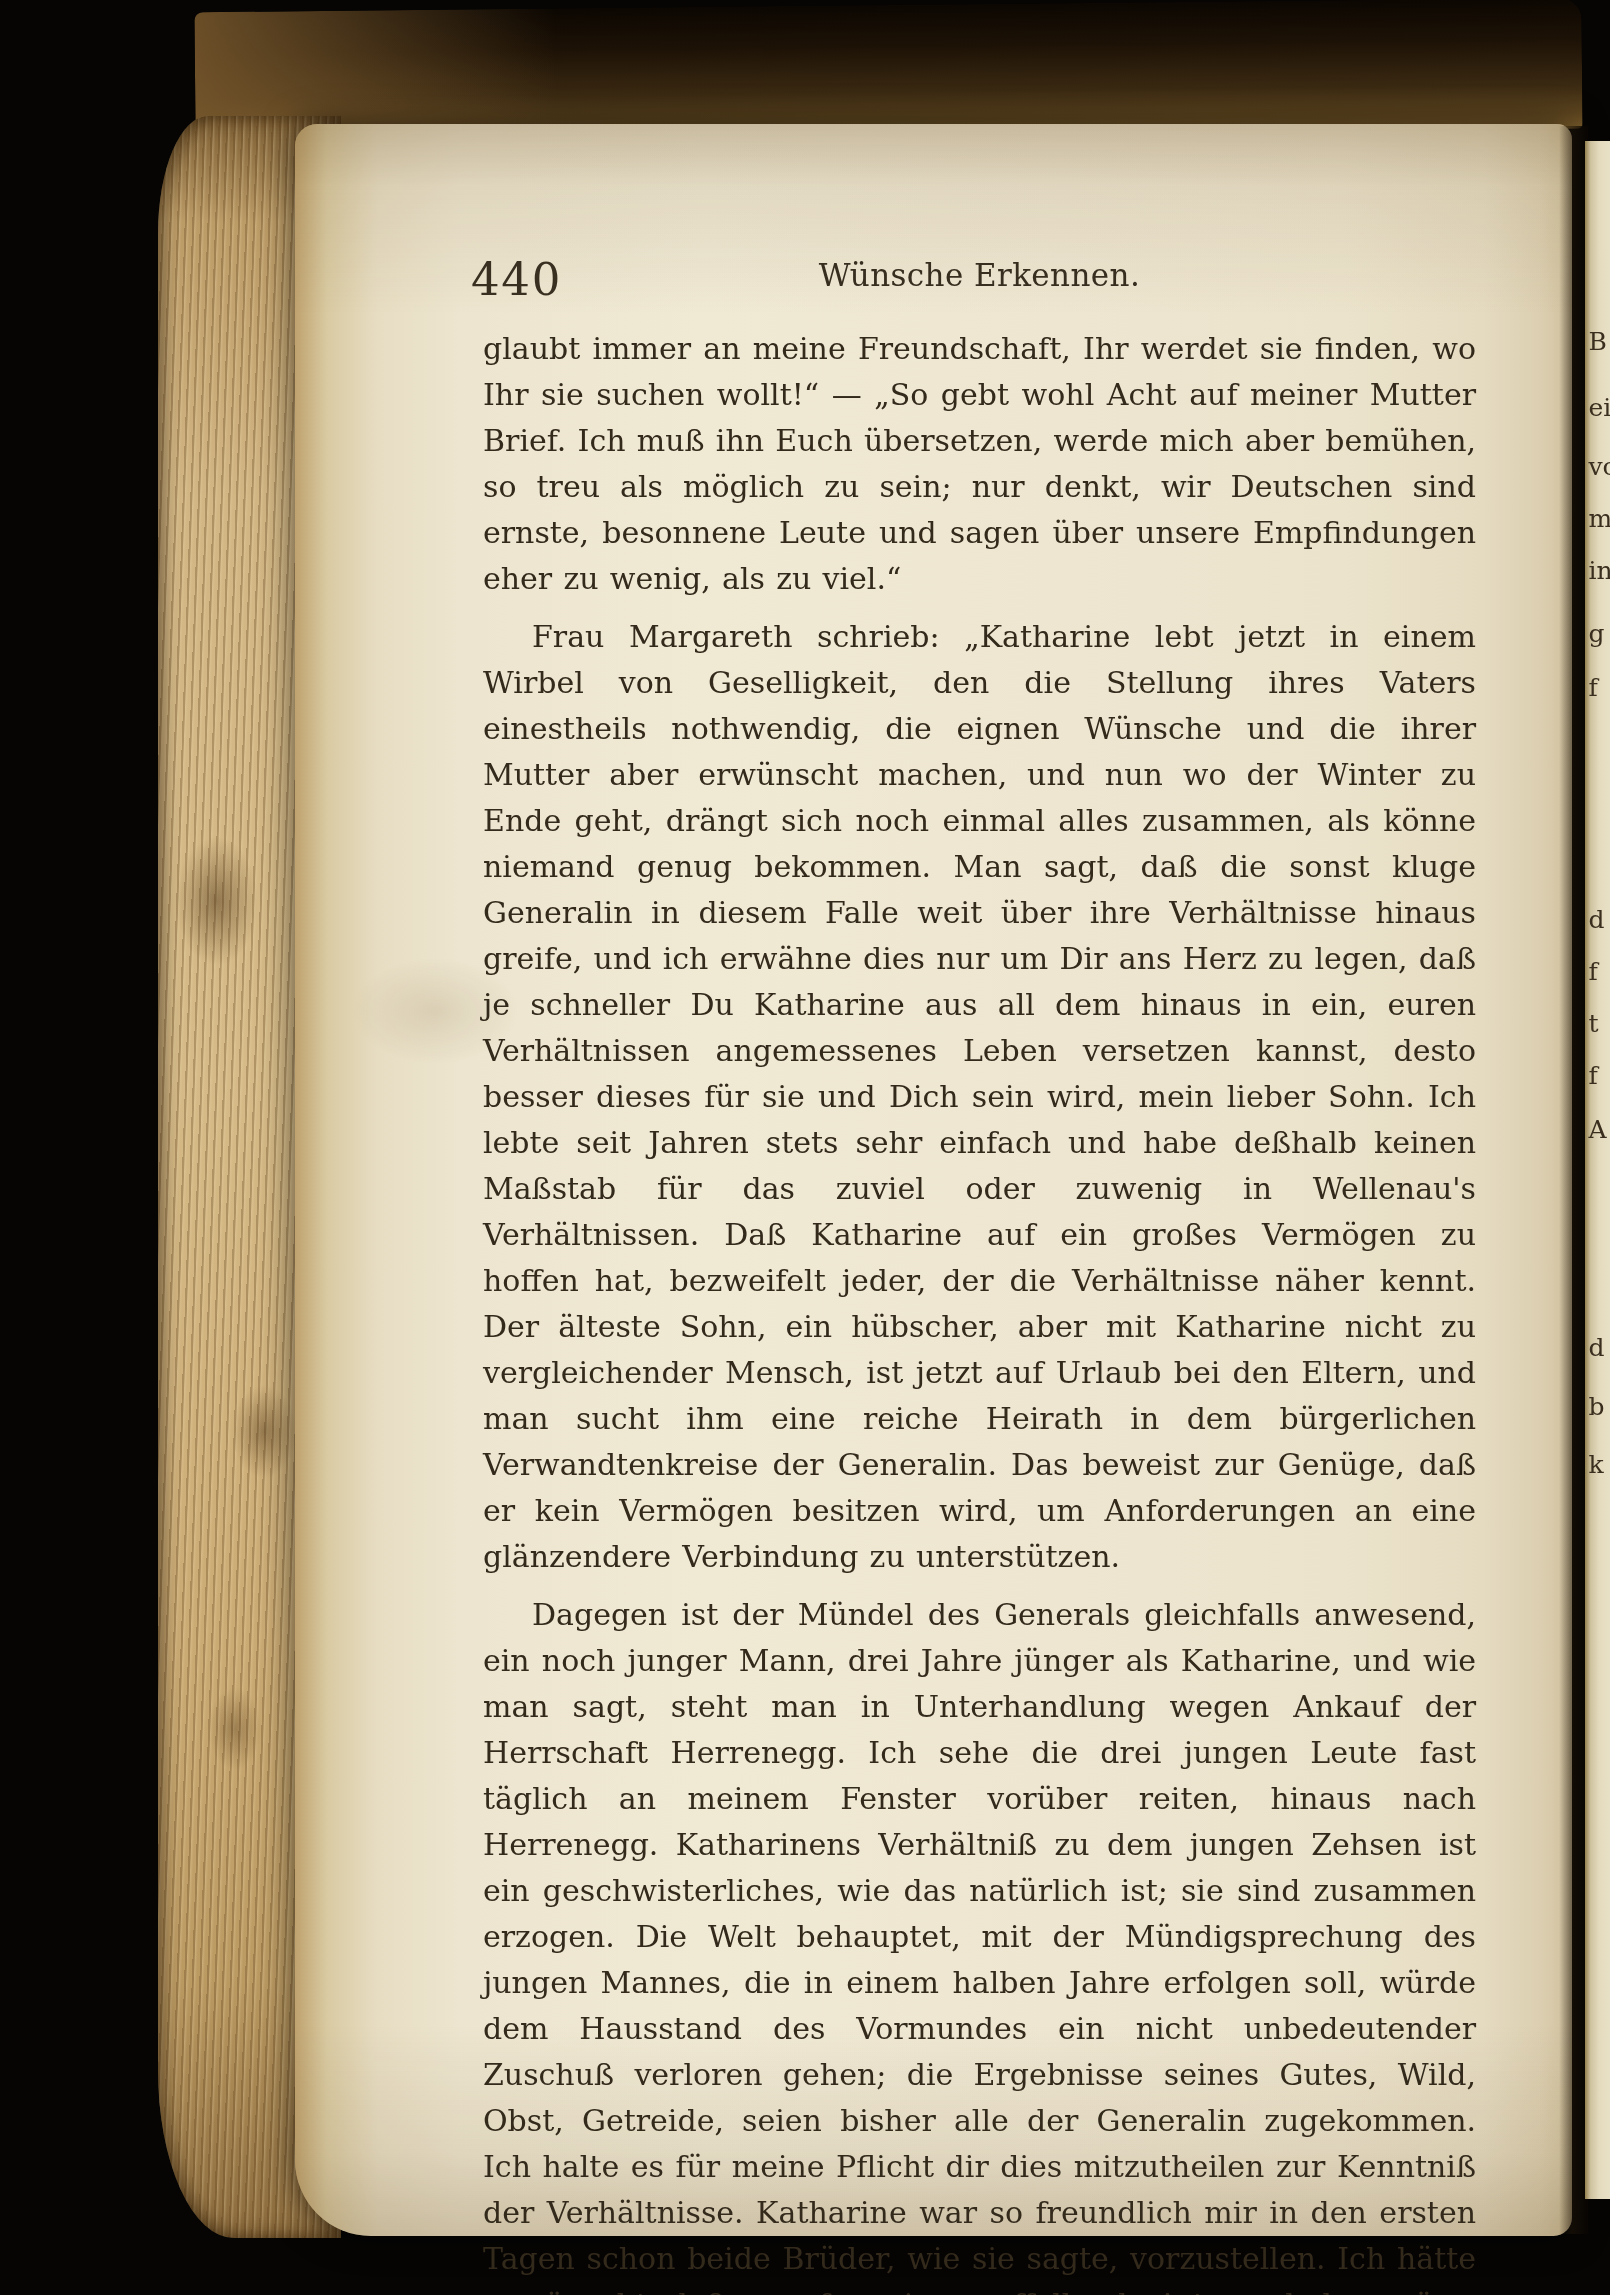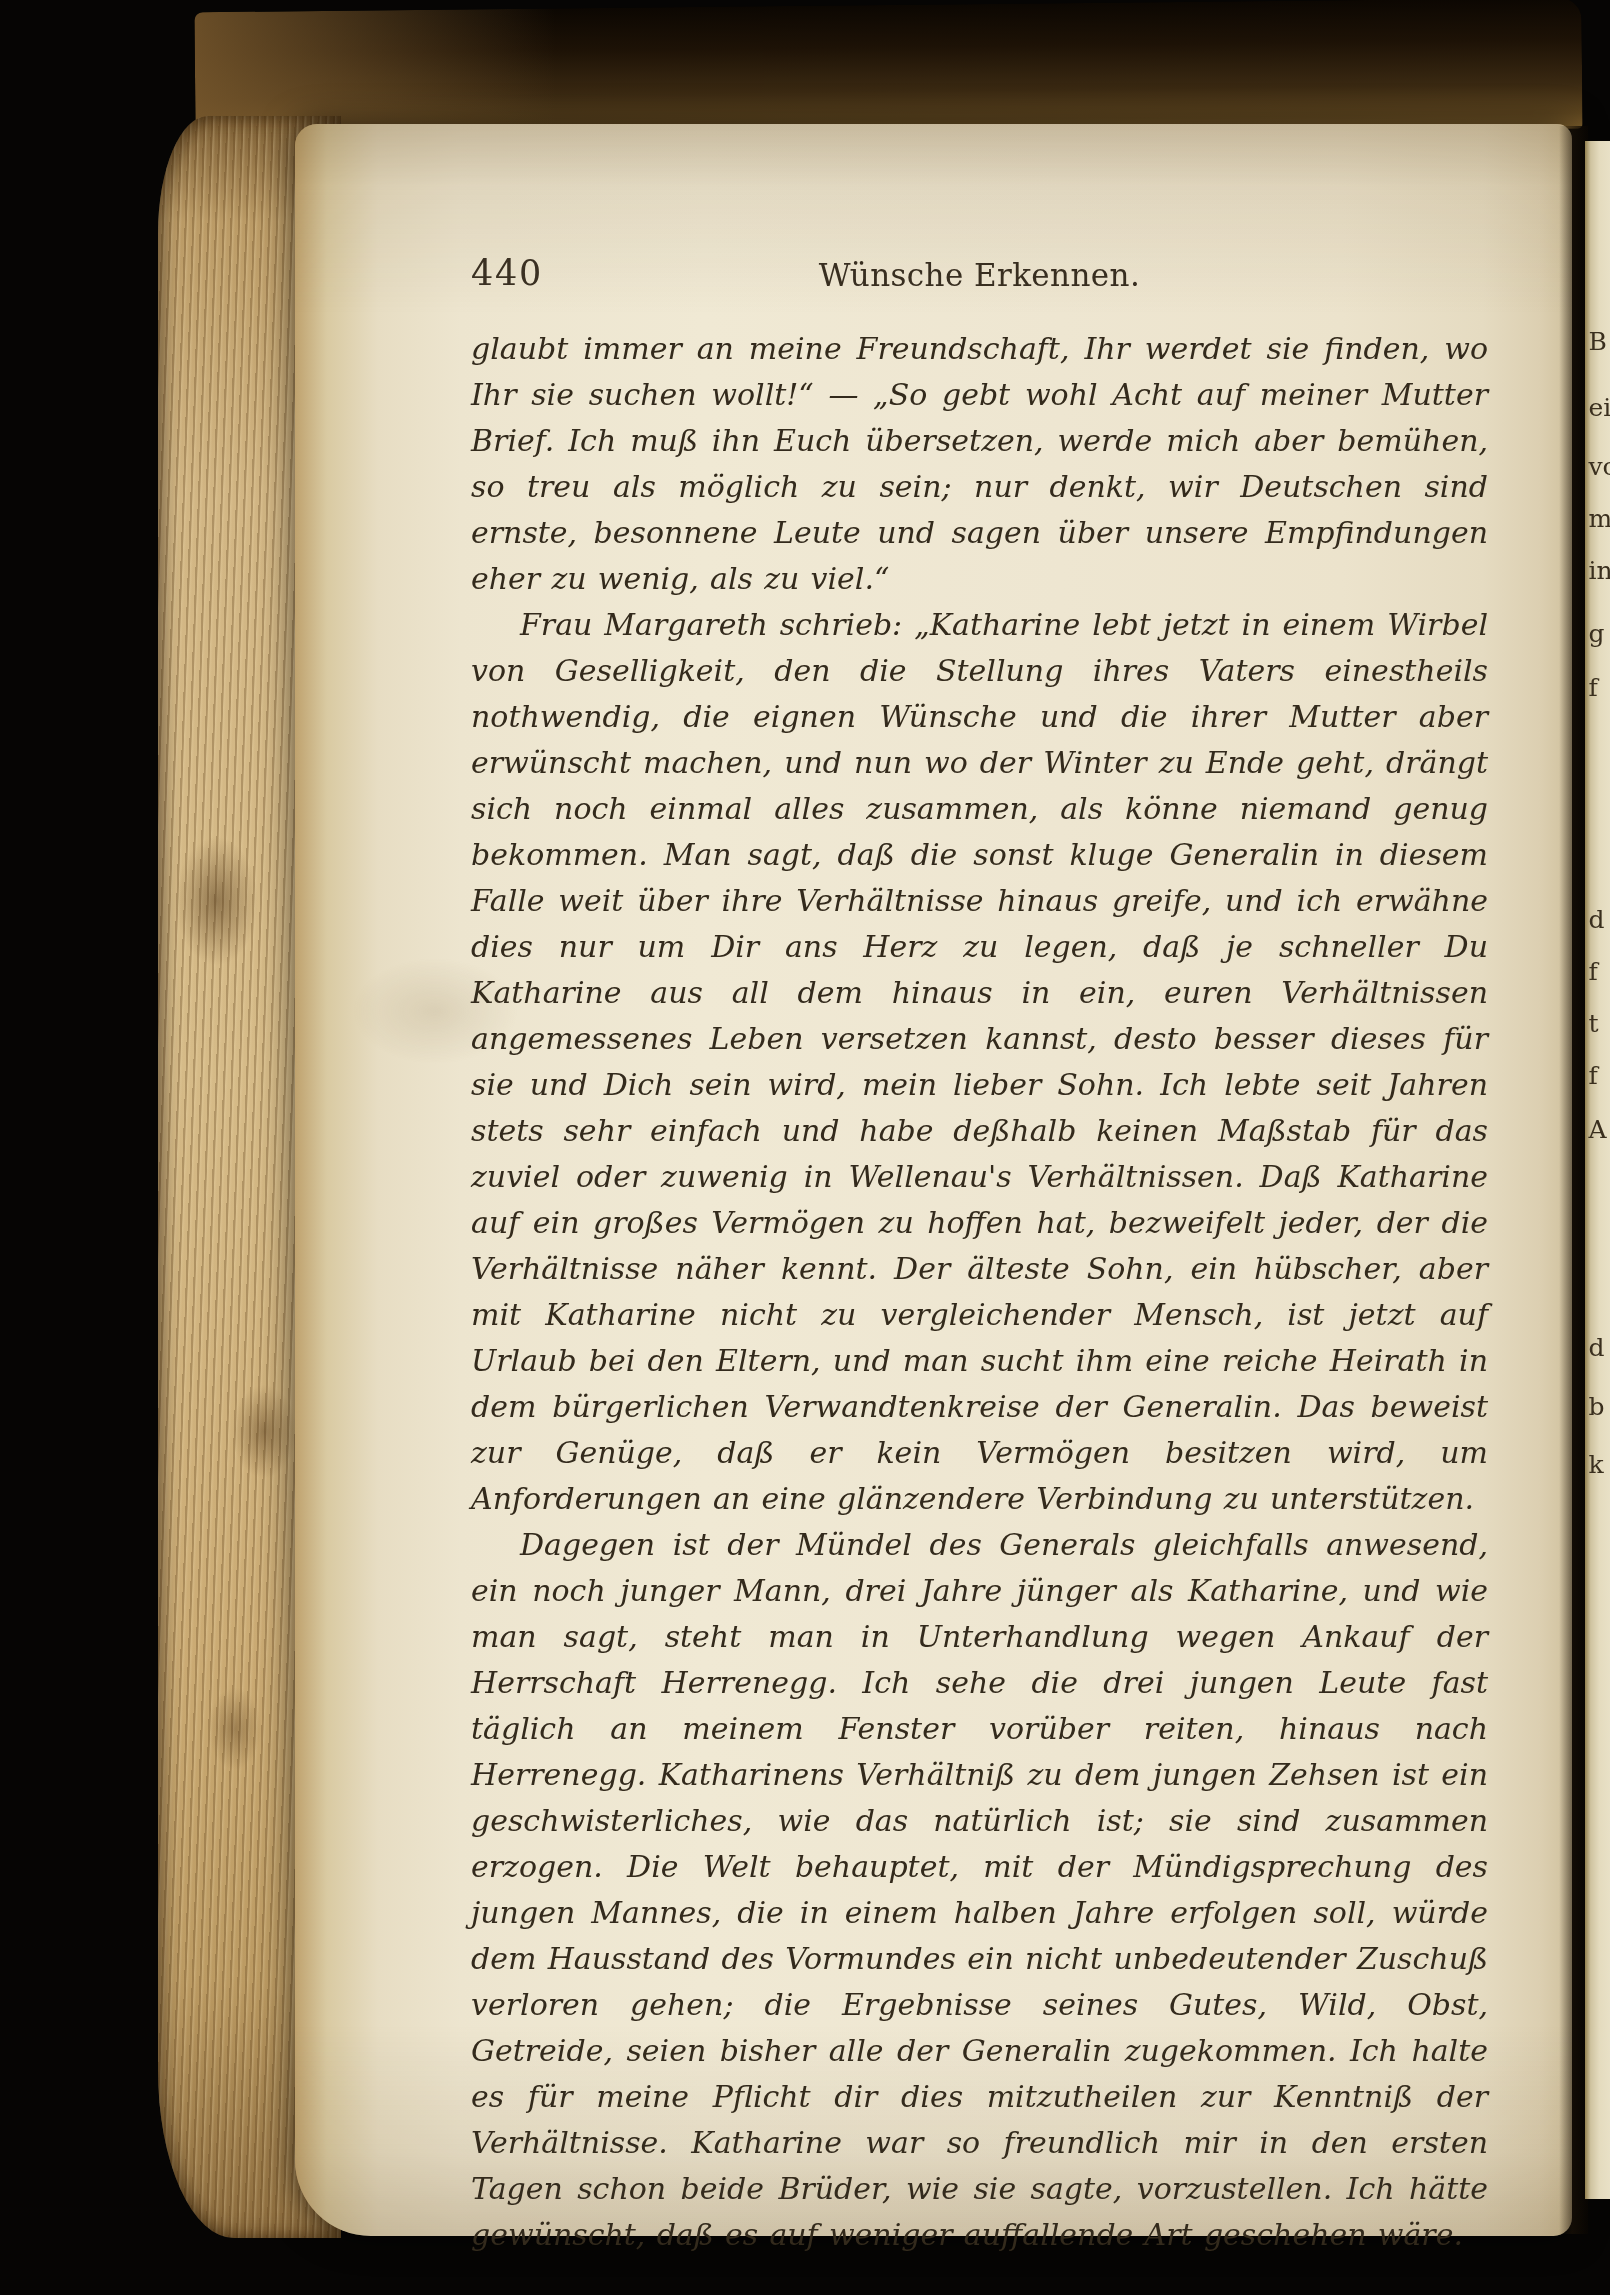--- a/index.html
+++ b/index.html
@@ -75,36 +75,35 @@
   
   .content {
     position: absolute;
     left: 176px; top: 126px;
     width: 1017px;
     color: #33291c;
   }
   .page-header { position: relative; height: 54px; margin-bottom: 22px; }
   .page-number {
     position: absolute; left: 0; top: 3.4px;
-    font-size: 35px; letter-spacing: 1.7px; color: #3a3022;
+    font-size: 45px; letter-spacing: 1.7px; color: #3a3022;
   }
   .running-title {
     position: absolute; left: 0; right: 0; top: 6.7px;
     text-align: center;
     font-size: 31px; color: #382e20;
     letter-spacing: 0.4px;
   }
   .text-block p {
-    margin: 0;
+    margin: 12px;
     font-size: 30px;
     line-height: 46px;
     text-align: justify;
     color: #332a1c;
     word-spacing: 1.7px;
-    font-style: italic;
   }
   .text-block p.indent { text-indent: 49px; }
 
   
   .gutter-shadow {
     position: absolute;
     left: 1559px; top: 126px;
     width: 28.5px; height: 2108px;
     background: linear-gradient(90deg, rgba(30,20,8,0) 0%, rgba(30,20,8,.55) 45%, rgba(8,5,2,.95) 100%);
   }

